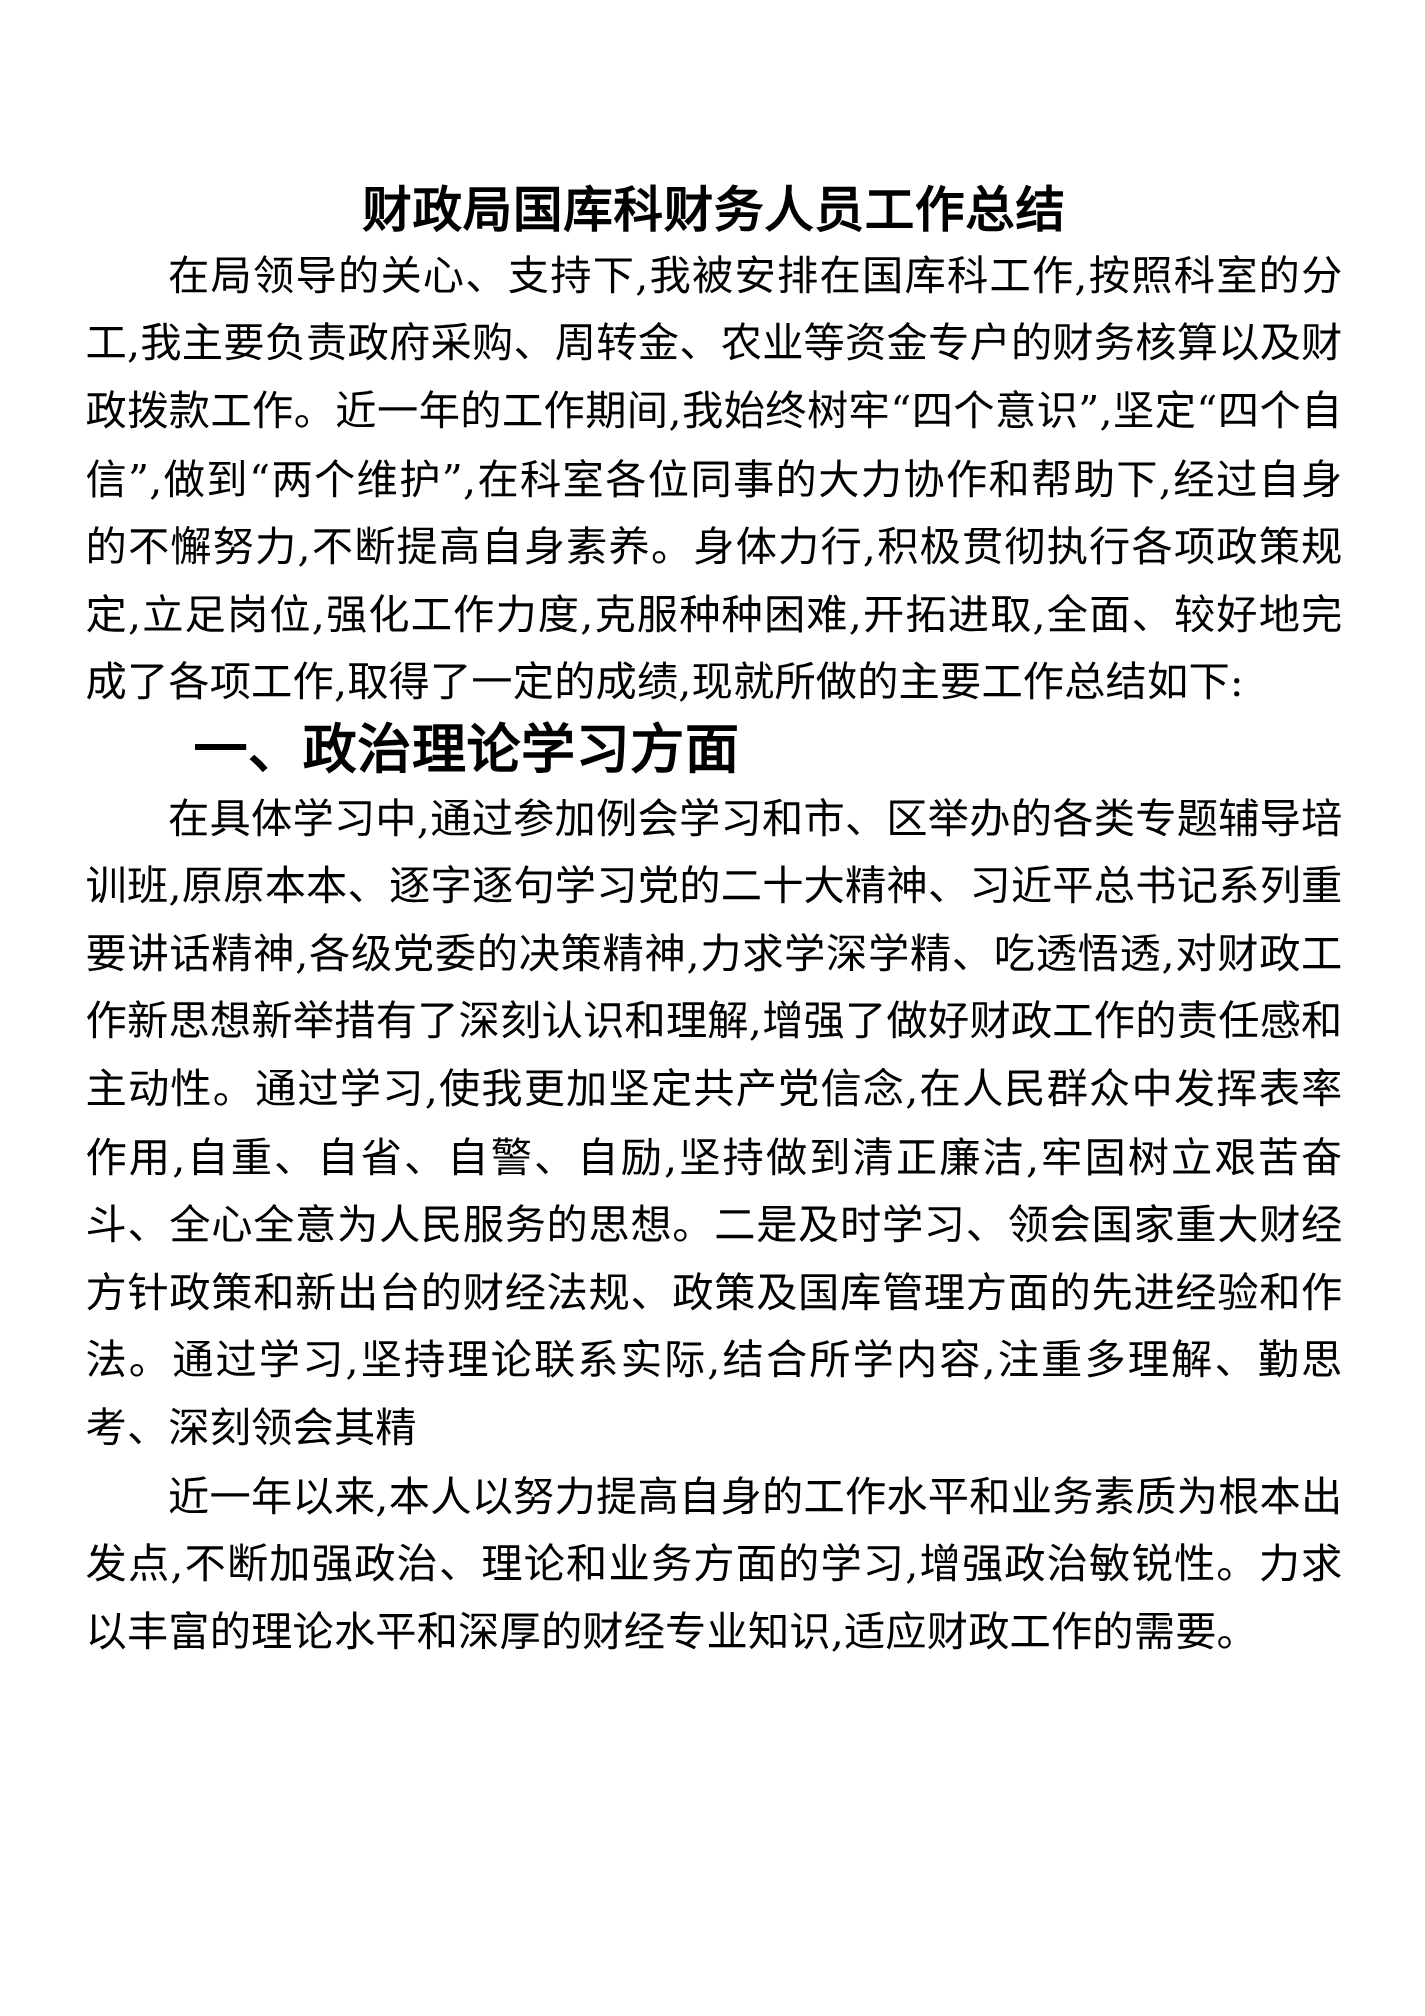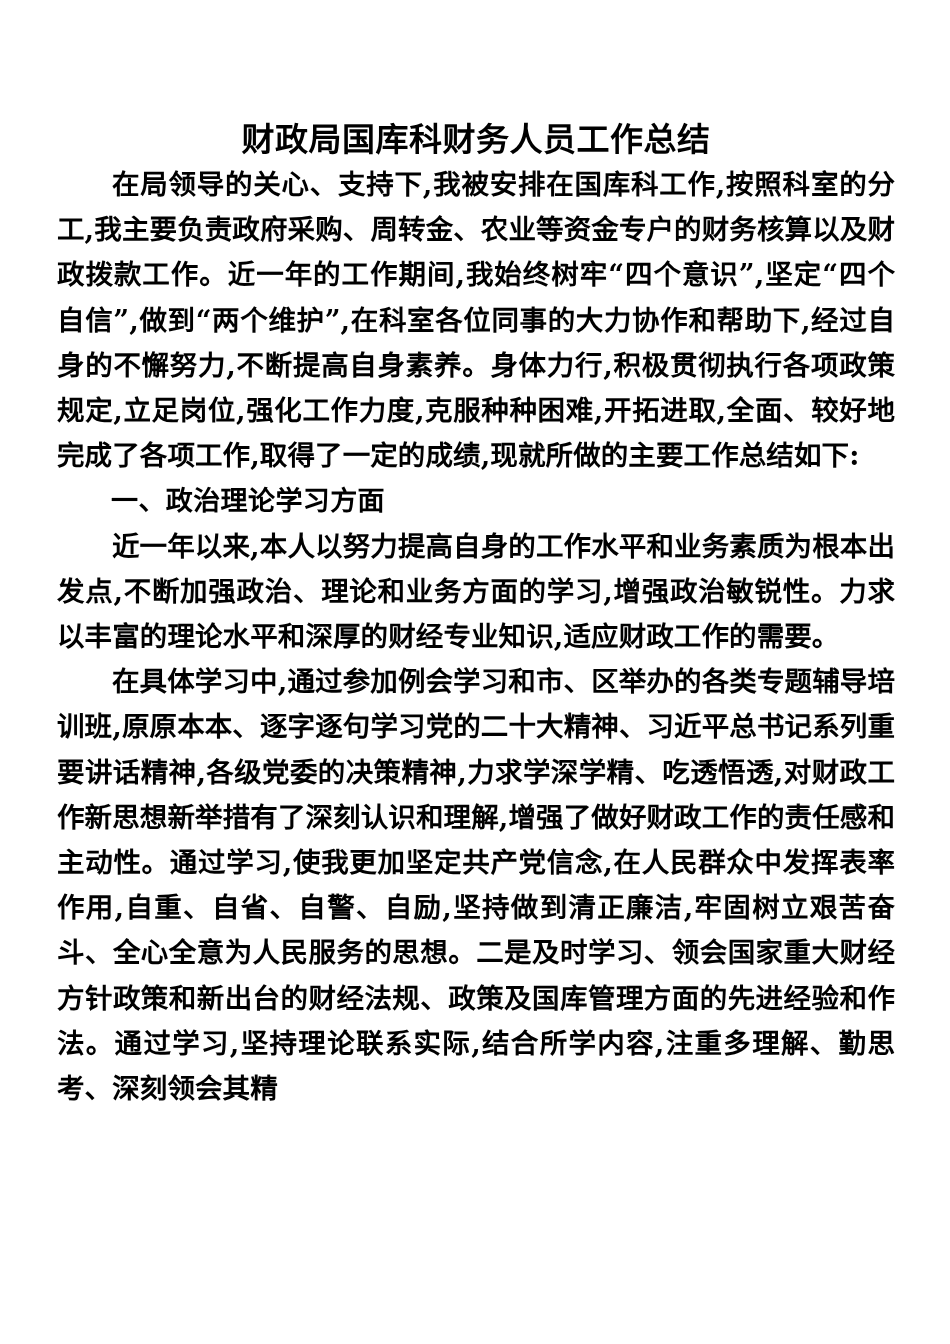--- a/index.html
+++ b/index.html
@@ -52,26 +52,25 @@
     font-size: 27.5px;
     line-height: 45.2px;
     color: #000000;
     margin: 0;
     text-indent: 2em;
     text-align: justify;
     text-justify: inter-ideograph;
     text-align-last: left;
     letter-spacing: 0.1px;
     word-break: break-all;
-    font-weight: bold;
   }
   .section-heading {
     font-family: "DejaVu Sans", "Liberation Sans", sans-serif;
     font-weight: 700;
-    font-size: 27px;
+    font-size: 36px;
     line-height: 45.2px;
     color: #000000;
     margin: 0;
     text-indent: 2em;
     text-align: left;
     letter-spacing: 0.4px;
   }
 </style>
 </head>
 <body>
@@ -79,18 +78,18 @@
 <div class="page">
   <div class="doc-body">
 
     <h1 class="doc-title">财政局国库科财务人员工作总结</h1>
 
 
     <p class="body-para">在局领导的关心、支持下,我被安排在国库科工作,按照科室的分工,我主要负责政府采购、周转金、农业等资金专户的财务核算以及财政拨款工作。近一年的工作期间,我始终树牢“四个意识”,坚定“四个自信”,做到“两个维护”,在科室各位同事的大力协作和帮助下,经过自身的不懈努力,不断提高自身素养。身体力行,积极贯彻执行各项政策规定,立足岗位,强化工作力度,克服种种困难,开拓进取,全面、较好地完成了各项工作,取得了一定的成绩,现就所做的主要工作总结如下:</p>
 
     <p class="section-heading">一、政治理论学习方面</p>
 
+    <p class="body-para">在具体学习中,通过参加例会学习和市、区举办的各类专题辅导培训班,原原本本、逐字逐句学习党的二十大精神、习近平总书记系列重要讲话精神,各级党委的决策精神,力求学深学精、吃透悟透,对财政工作新思想新举措有了深刻认识和理解,增强了做好财政工作的责任感和主动性。通过学习,使我更加坚定共产党信念,在人民群众中发挥表率作用,自重、自省、自警、自励,坚持做到清正廉洁,牢固树立艰苦奋斗、全心全意为人民服务的思想。二是及时学习、领会国家重大财经方针政策和新出台的财经法规、政策及国库管理方面的先进经验和作法。通过学习,坚持理论联系实际,结合所学内容,注重多理解、勤思考、深刻领会其精</p>
+
     <p class="body-para">近一年以来,本人以努力提高自身的工作水平和业务素质为根本出发点,不断加强政治、理论和业务方面的学习,增强政治敏锐性。力求以丰富的理论水平和深厚的财经专业知识,适应财政工作的需要。</p>
-
-    <p class="body-para">在具体学习中,通过参加例会学习和市、区举办的各类专题辅导培训班,原原本本、逐字逐句学习党的二十大精神、习近平总书记系列重要讲话精神,各级党委的决策精神,力求学深学精、吃透悟透,对财政工作新思想新举措有了深刻认识和理解,增强了做好财政工作的责任感和主动性。通过学习,使我更加坚定共产党信念,在人民群众中发挥表率作用,自重、自省、自警、自励,坚持做到清正廉洁,牢固树立艰苦奋斗、全心全意为人民服务的思想。二是及时学习、领会国家重大财经方针政策和新出台的财经法规、政策及国库管理方面的先进经验和作法。通过学习,坚持理论联系实际,结合所学内容,注重多理解、勤思考、深刻领会其精</p>
 
   </div>
 </div>
 
 </body></html>

